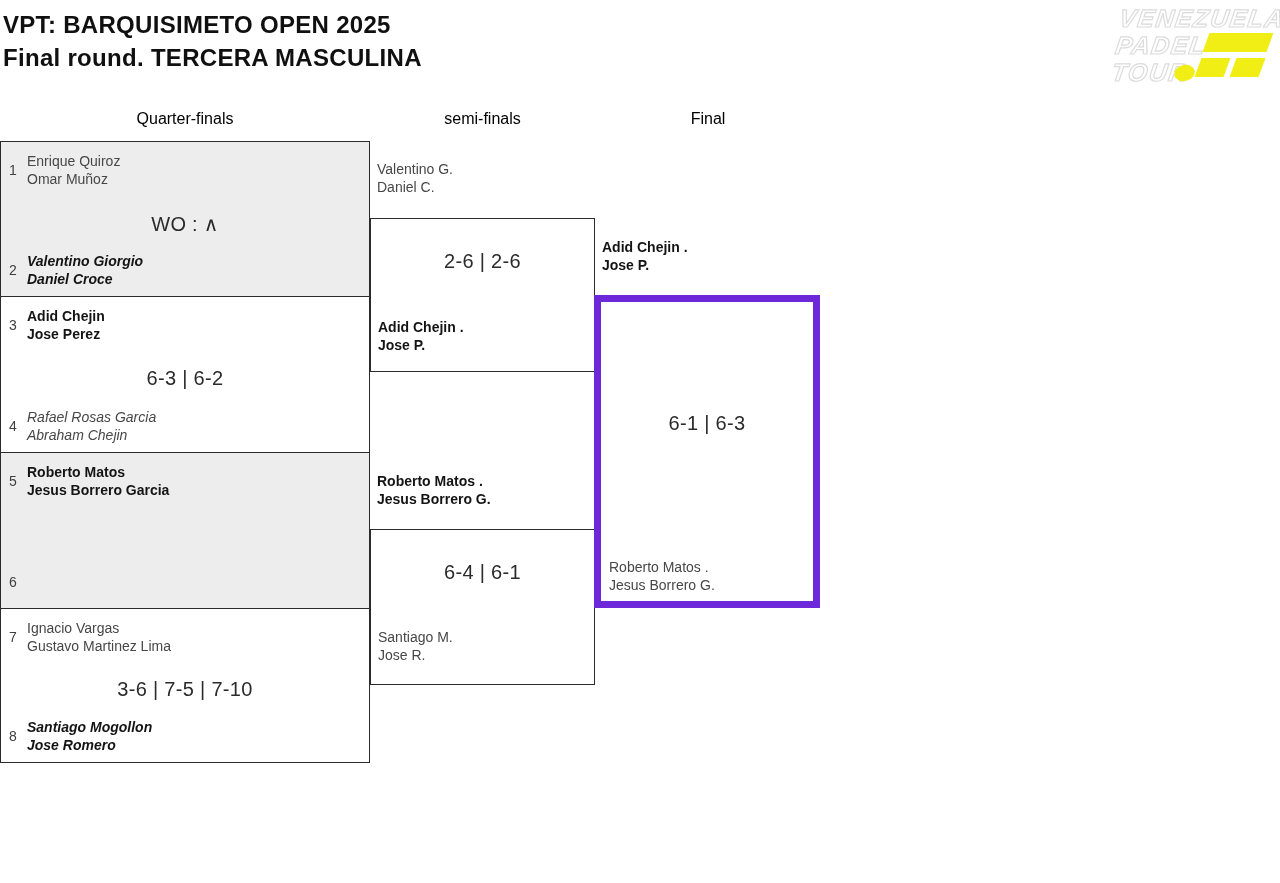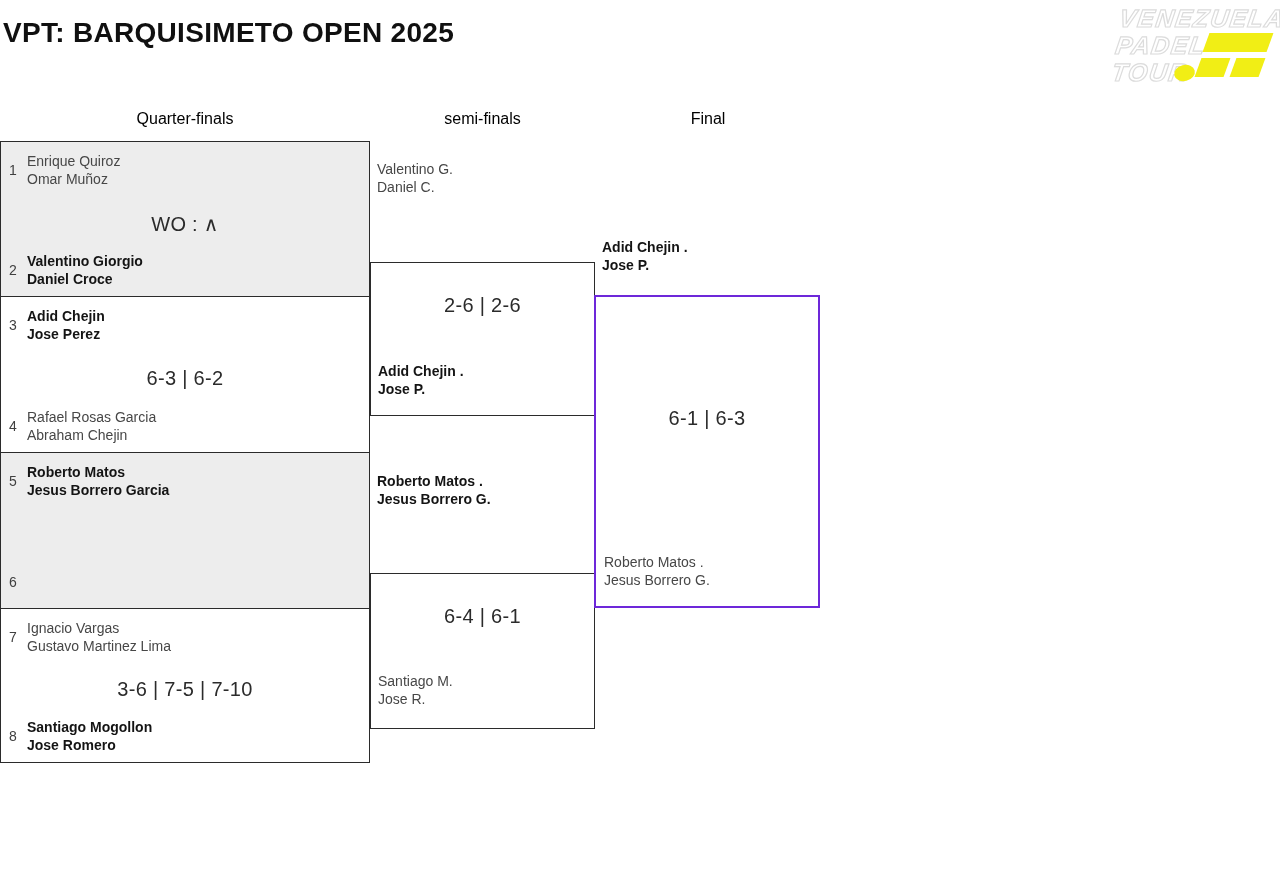--- a/index.html
+++ b/index.html
@@ -4,21 +4,21 @@
 <style>
   * { margin:0; padding:0; box-sizing:border-box; }
   html,body { background:#fff; }
   body {
     width:1280px; height:883px; position:relative; overflow:hidden;
     font-family:"Liberation Sans","DejaVu Sans",sans-serif; color:#1c1c1c;
   }
   .abs { position:absolute; }
 
   
-  .title { left:3px; top:16px; font-size:28px; font-weight:700; line-height:33px; color:#101010; letter-spacing:0.3px; }
+  .title { left:3px; top:8px; font-size:24px; font-weight:700; line-height:33px; color:#101010; letter-spacing:0.3px; }
 
   
   .logo-text {
     left:1110px; top:5px; width:170px;
     font-style:italic; font-weight:700; font-size:25px; line-height:27px;
     letter-spacing:1.5px; color:#ffffff;
     -webkit-text-stroke:1.2px #dcdcdc;
     text-shadow:0 0 1px #e2e2e2;
     transform:skewX(-8deg); transform-origin:0 100%;
     white-space:nowrap;
@@ -26,39 +26,40 @@
   .logo-shape { position:absolute; }
   .bar { height:19px; transform:skewX(-20deg); }
   .dot { width:21px; height:16px; border-radius:50%; transform:rotate(-14deg); }
 
   
   .col-header { top:110px; text-align:center; font-size:16px; font-weight:500; color:#000; }
 
   
   .match { left:0; width:370px; border:1px solid #2b2b2b; background:#fff; position:absolute; }
   .match.shaded { background:#ededed; }
-  .sfbox { left:370px; width:225px; border:1px solid #2b2b2b; background:#fff; position:absolute;margin-top:44px; }
-  .finalbox { left:594px; top:295px; width:226px; height:313px; border:2px solid #6d28d9; background:#fff; position:absolute; }
+  .sfbox { left:370px; width:225px; border:1px solid #2b2b2b; background:#fff; position:absolute; }
+  .finalbox { left:594px; top:295px; width:226px; height:313px; border:7px solid #6d28d9; background:#fff; position:absolute; }
 
   .seed { position:absolute; left:8px; width:16px; height:36px; display:flex; align-items:center; font-size:14px; color:#3f3f3f; }
   .seed.top { top:10px; }
   .seed.bottom { bottom:8px; }
 
   .team { position:absolute; font-size:14px; line-height:18px; color:#474747; }
   .team.winner { font-weight:700; color:#141414; }
   .match .team.top { left:26px; top:10px; }
-  .match .team.bottom { left:26px; bottom:8px; }
+  .match .team.bottom { left:26px; bottom:8px;font-style:italic; }
 
   .score { position:absolute; left:0; right:0; text-align:center; font-size:20px; color:#2b2b2b; letter-spacing:0.3px; }
 </style>
 </head>
 <body>
 
 <div class="abs title">
   <div>VPT: BARQUISIMETO OPEN 2025</div>
+  <div>Final round. TERCERA MASCULINA</div>
 </div>
 
 <div>
   <div class="abs logo-text">
     <div>VENEZUELA</div>
     <div>PADEL</div>
     <div>TOUR</div>
   </div>
   <div class="logo-shape dot" style="left: 1174px; top: 65px; background: rgb(241, 238, 21);"></div>
   <div class="logo-shape bar" style="left: 1206px; top: 33px; width: 64px; background: rgb(241, 238, 21);"></div>

